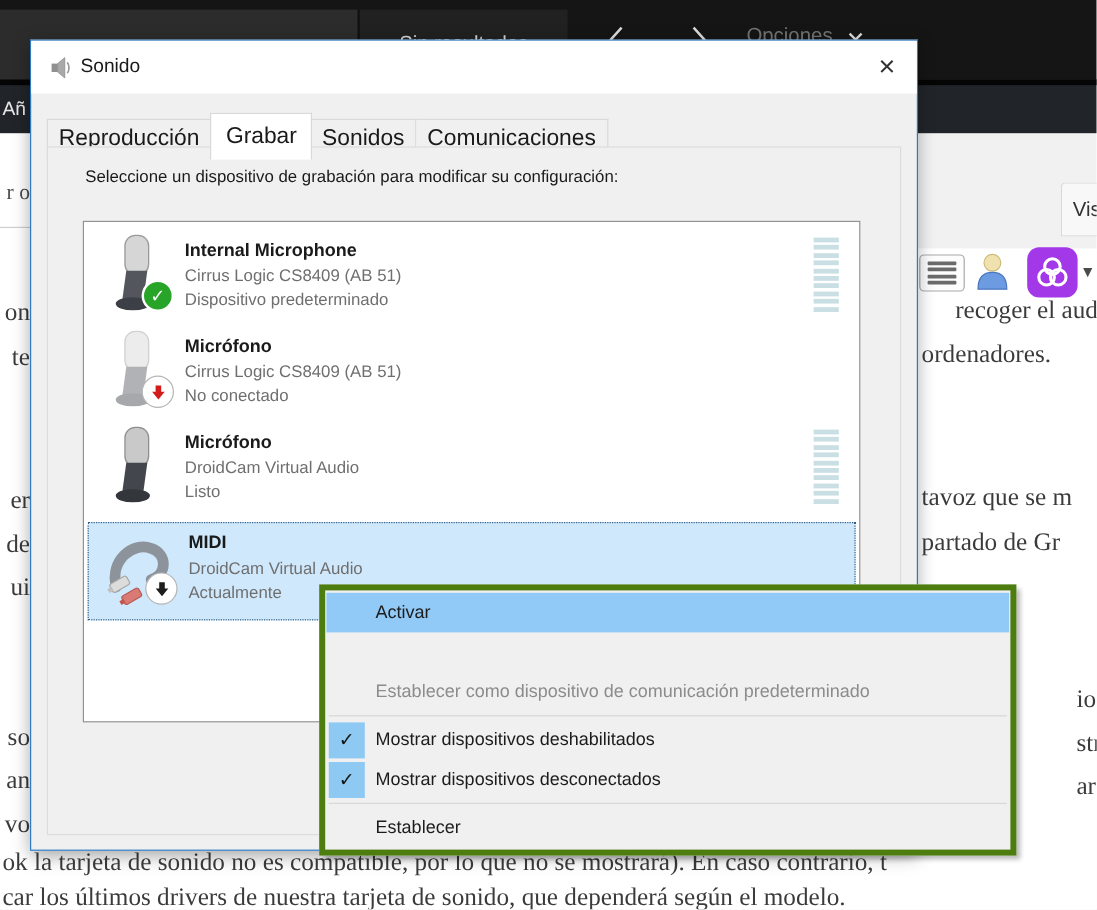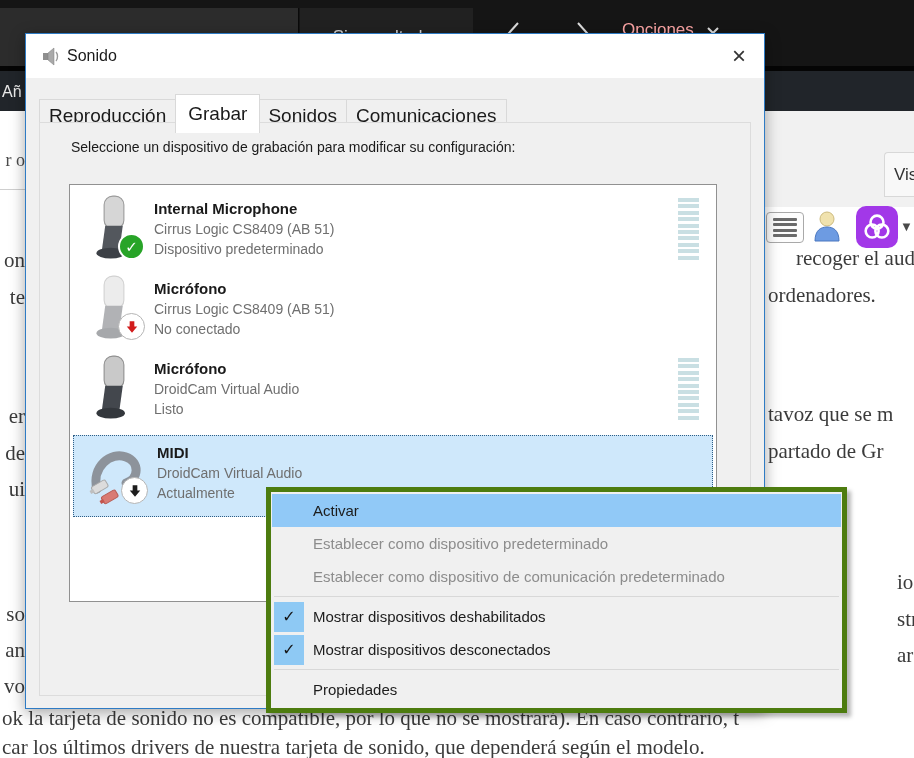--- a/index.html
+++ b/index.html
@@ -7,21 +7,21 @@
   body { font-family:"Liberation Sans","DejaVu Sans",sans-serif; background:#fff; }
   .screen { position:relative; width:914px; height:758px; overflow:hidden; background:#ffffff; }
 
   
   .findbar { position:absolute; left:0; top:0; width:914px; height:66px; background:#151515; z-index:5; }
   .find-input { position:absolute; left:0; top:8px; width:299px; height:58px; background:#2c2c2c; border-right:1px solid #0a0a0a; }
   .find-status { position:absolute; left:300px; top:8px; width:173px; height:58px; background:#212121;
                  display:flex; align-items:center; justify-content:center; color:#d6d6d6; font-size:17px; }
   .find-nav { position:absolute; top:14px; width:34px; height:38px; display:flex; align-items:center; justify-content:center; }
   .find-prev { left:496px; } .find-next { left:566px; }
-  .find-options { position:absolute; left:622px; top:20px; color:#fca5a5; font-size:17px; display:flex; align-items:center; gap:12px; }
+  .find-options { position:absolute; left:622px; top:20px; color:#737373; font-size:17px; display:flex; align-items:center; gap:12px; }
   .chev { stroke:#dcdcdc; stroke-width:2; fill:none; }
   .band2 { position:absolute; left:0; top:66px; width:914px; height:45px; background:#21252a; border-top:5px solid #050505; z-index:4; }
   .band2-frag { position:absolute; left:2px; top:12px; color:#e9e9e9; font-size:16px; }
 
   
   .page { position:absolute; inset:0; z-index:1; }
   .reader-panel { position:absolute; left:765px; top:111px; width:149px; height:96px; background:#f1f1f1; }
   .reader-tab { position:absolute; left:884px; top:152px; width:40px; height:45px; background:#f8f8f8;
                 border:1px solid #d8d8d8; border-right:none; border-radius:4px 0 0 0;
                 display:flex; align-items:center; padding-left:9px; font-size:17px; color:#333; }
@@ -280,21 +280,20 @@
 
   </div>
 
   <div class="ctxmenu">
     <div class="mi hl">
       <span class="gutter"></span>
       <span class="mlabel">Activar</span>
     </div>
     <div class="mi dis">
       <span class="gutter"></span>
-      <span class="mlabel">Establecer como dispositivo predeterminado</span>
     </div>
     <div class="mi dis">
       <span class="gutter"></span>
       <span class="mlabel">Establecer como dispositivo de comunicación predeterminado</span>
     </div>
     <div class="msep"></div>
     <div class="mi">
       <span class="gutter">
         <span class="checksq">✓</span>
       </span>
@@ -302,17 +301,17 @@
     </div>
     <div class="mi">
       <span class="gutter">
         <span class="checksq">✓</span>
       </span>
       <span class="mlabel">Mostrar dispositivos desconectados</span>
     </div>
     <div class="msep"></div>
     <div class="mi">
       <span class="gutter"></span>
-      <span class="mlabel">Propiedades</span>
+      <span class="mlabel">Establecer</span>
     </div>
   </div>
 
 </div>
 
 </body></html>

